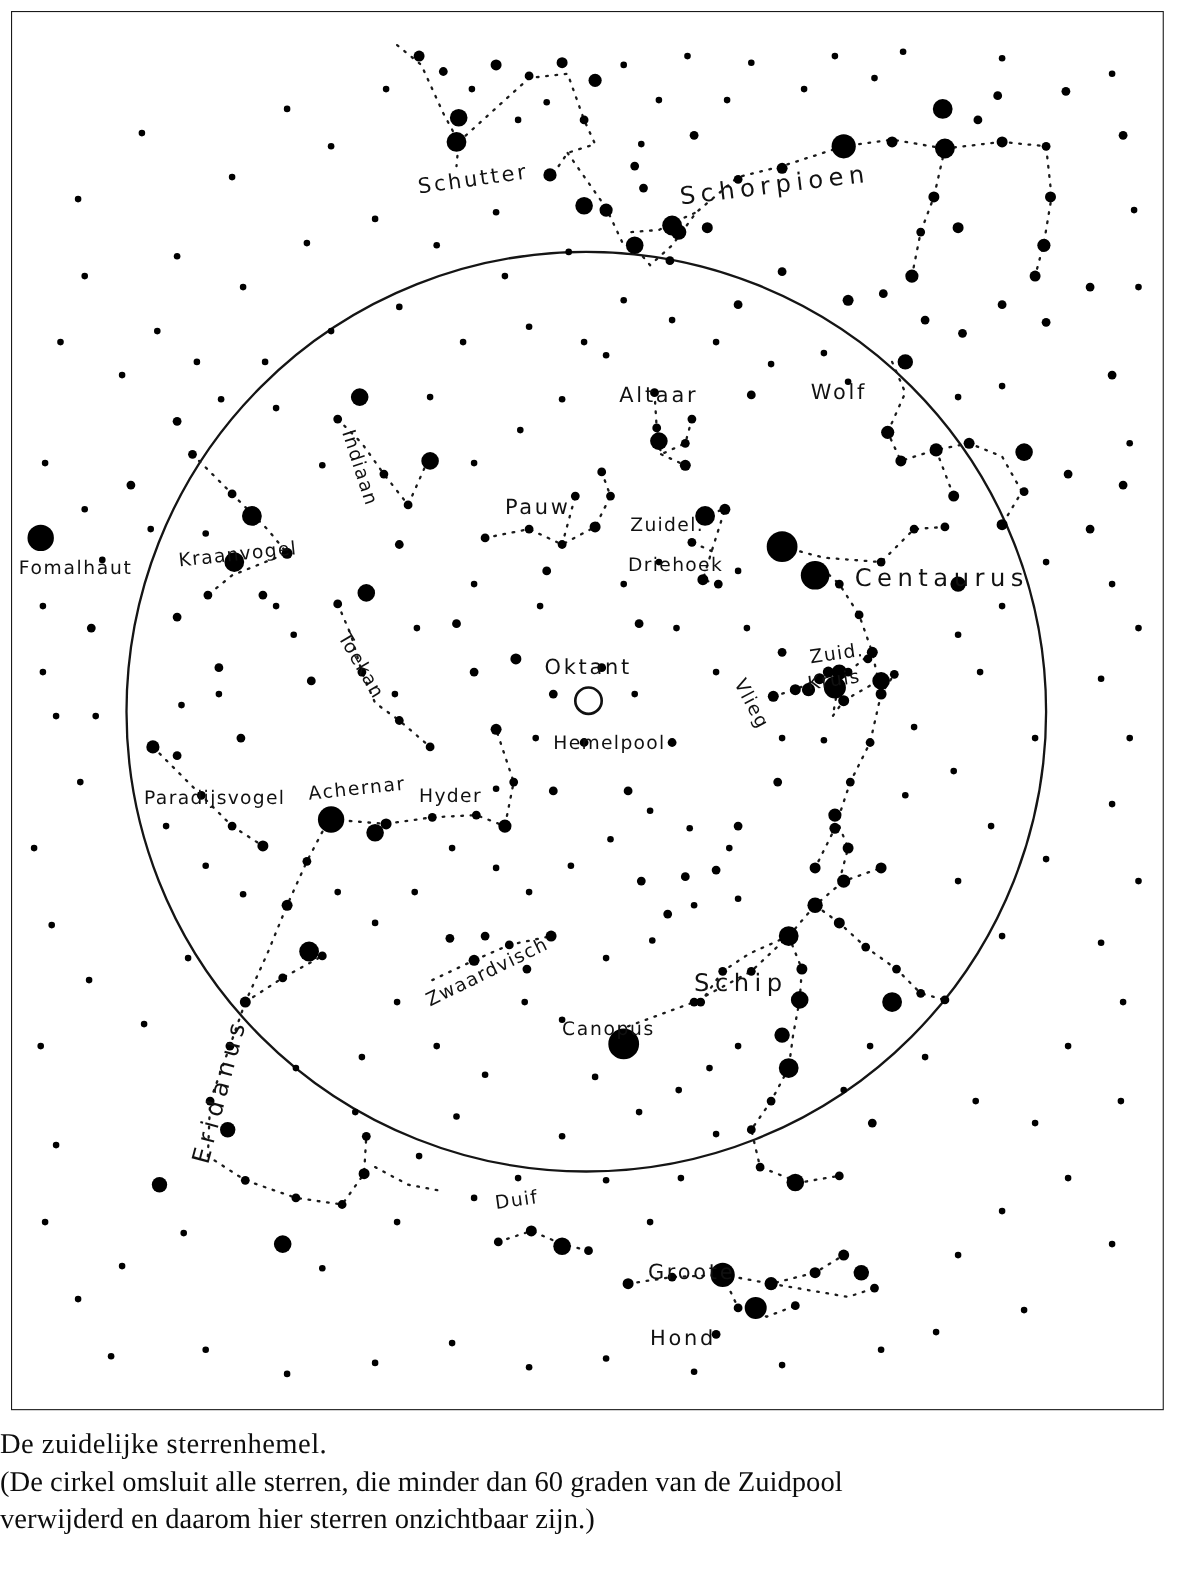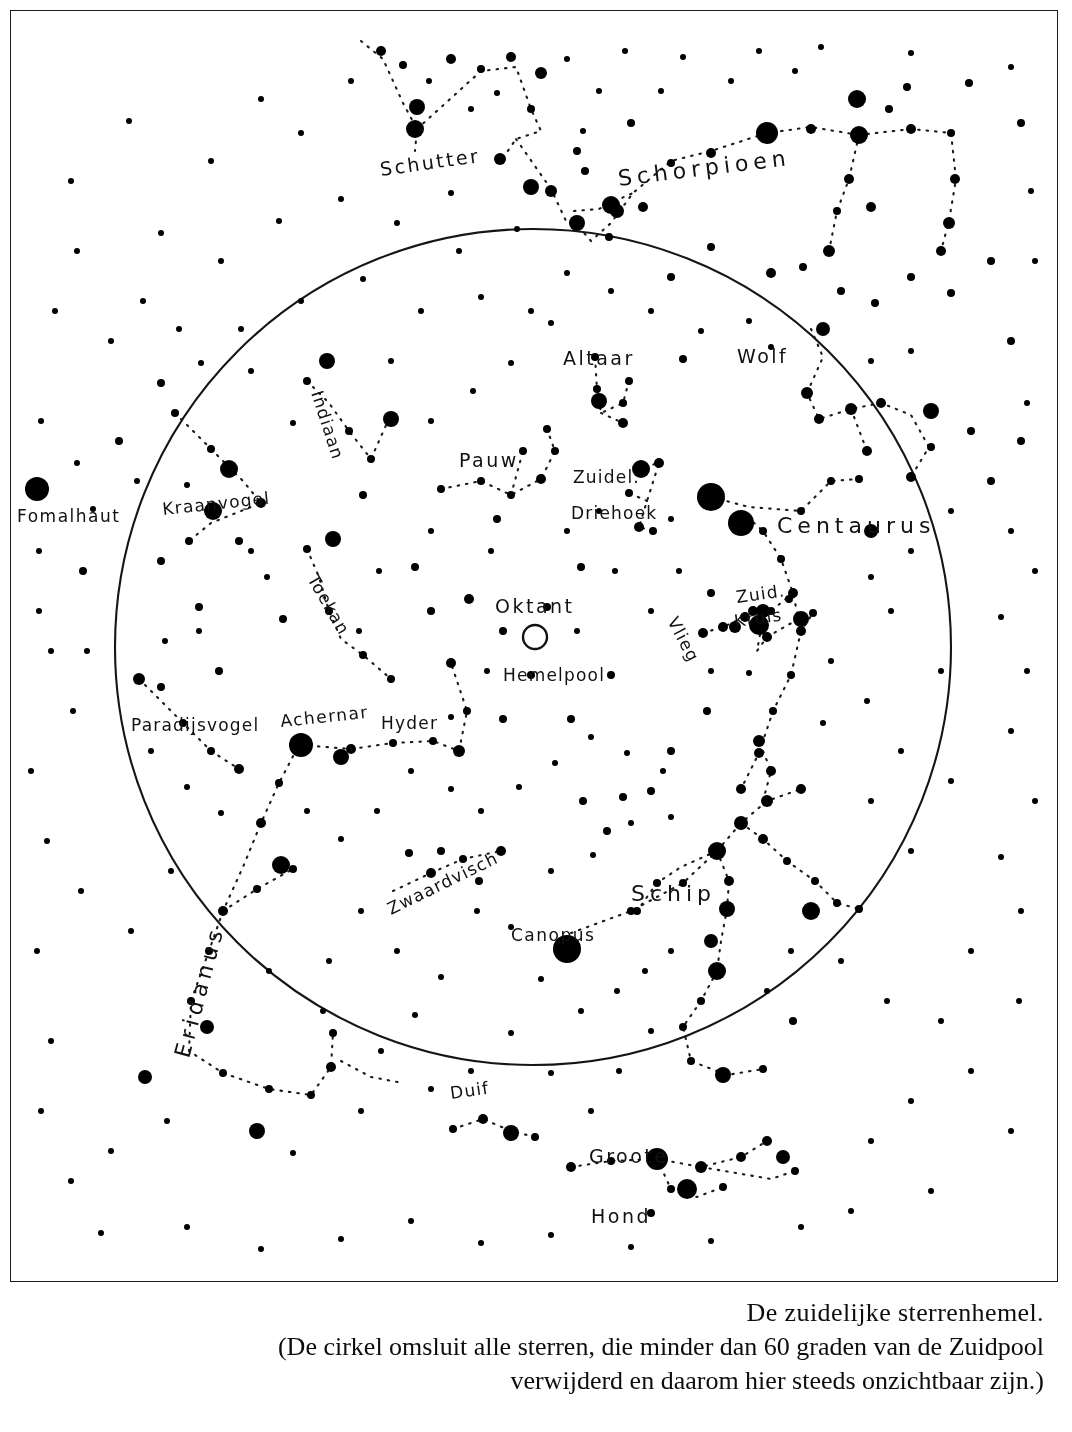--- a/index.html
+++ b/index.html
@@ -4,21 +4,21 @@
 <style>
   html,body{margin:0;padding:0;background:#ffffff;}
   body{width:1072px;height:1432px;font-family:"Liberation Serif",serif;overflow:hidden;}
   #page{position:relative;width:1072px;height:1432px;background:#fff;}
   #mapframe{position:absolute;left:10px;top:10px;width:1048px;height:1272px;border:1.6px solid #1a1a1a;box-sizing:border-box;background:#fff;}
   #sky{position:absolute;left:0;top:0;width:1048px;height:1272px;display:block;}
   .starlabel{font-family:"DejaVu Sans",sans-serif;fill:#111;font-size:17px;letter-spacing:1.5px;}
   .conslabel{font-family:"DejaVu Sans",sans-serif;fill:#111;font-size:22px;letter-spacing:5px;}
   .conslabel-sm{font-family:"DejaVu Sans",sans-serif;fill:#111;font-size:17px;letter-spacing:1.2px;}
   .conslabel-md{font-family:"DejaVu Sans",sans-serif;fill:#111;font-size:19px;letter-spacing:2.5px;}
-  #caption{position:absolute;left:0;top:1296px;width:1044px;text-align:right;}
+  #caption{position:absolute;left:0;top:1296px;width:1044px;text-align:left;}
   #caption div{font-family:"Liberation Serif",serif;font-size:26px;color:#0d0d0d;line-height:1.30;font-weight:400;}
   #caption .l1{letter-spacing:0.4px;}
 </style>
 </head>
 <body>
 
 <div id="page">
 
   <div id="mapframe">
     <svg id="sky" viewBox="0 0 1048 1272">
@@ -536,16 +536,16 @@
         <text class="conslabel-sm" x="440" y="1088" transform="rotate(-8 440 1088)">Duif</text>
         <text class="conslabel-md" x="578" y="1152">Groote</text>
         <text class="conslabel-md" x="580" y="1212">Hond</text>
       </g>
     </svg>
   </div>
 
   <div id="caption">
     <div class="l1">De zuidelijke sterrenhemel.</div>
     <div>(De cirkel omsluit alle sterren, die minder dan 60 graden van de Zuidpool</div>
-    <div>verwijderd en daarom hier steeds onzichtbaar zijn.)</div>
+    <div>verwijderd en daarom hier sterren onzichtbaar zijn.)</div>
   </div>
 
 </div>
 
 </body></html>

